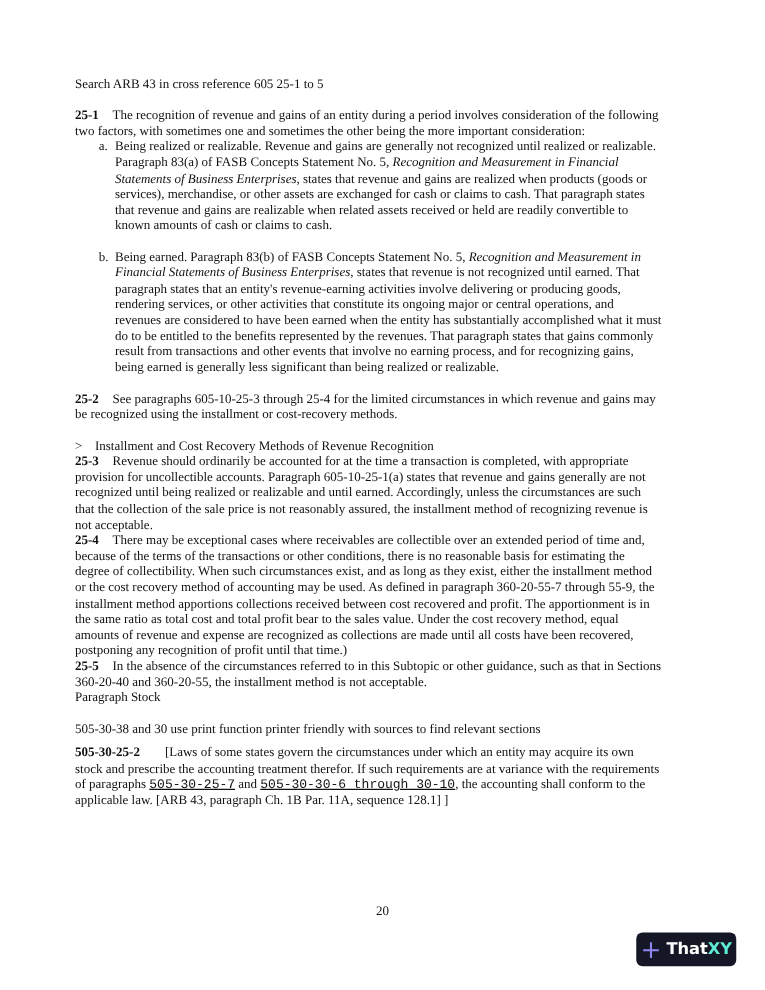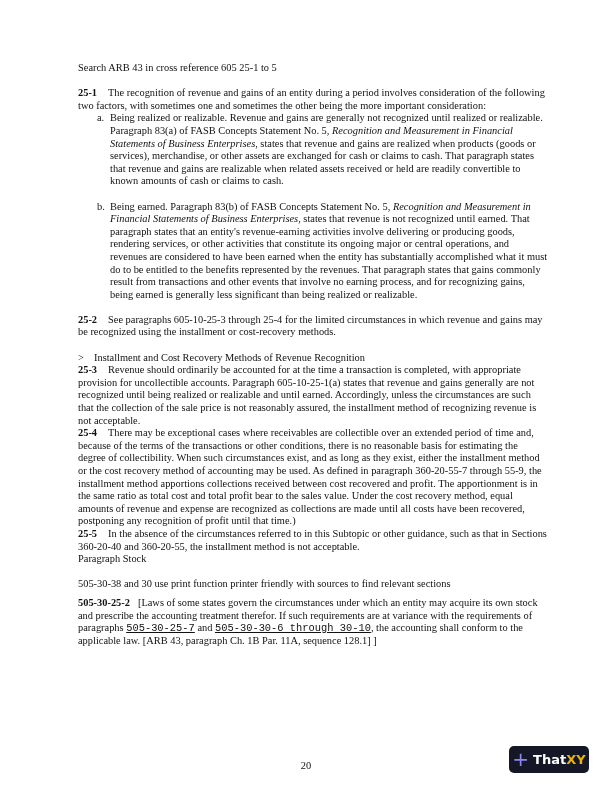--- a/index.html
+++ b/index.html
@@ -1,32 +1,32 @@
 <!DOCTYPE html>
 <html><head>
 <meta charset="utf-8">
 <style>
   html, body { margin: 0; padding: 0; background: #ffffff; }
   body { width: 612px; height: 792px; position: relative; overflow: hidden;
          font-family: "Liberation Serif", "DejaVu Serif", serif; color: #111; }
-  .page { position: absolute; left: 78px; top: 62px; width: 470px; font-size: 10.4px; line-height: 12.6px; }
+  .page { position: absolute; left: 60px; top: 62px; width: 470px; font-size: 10.4px; line-height: 12.6px; }
   p { margin: 0; }
   .gap { height: 12.6px; }
   .num { font-weight: bold; display: inline-block; min-width: 30px; }
-  .num-wide { font-weight: bold; margin-right: 8px; }
+  .num-wide { font-weight: bold; margin-right: 20px; }
   ol.items { margin: 0; padding: 0; list-style: none; }
   ol.items li { position: relative; padding-left: 32px; }
   ol.items li .marker { position: absolute; left: 19px; top: 0; }
   .u { text-decoration: underline; font-family: Liberation Mono, monospace; }
-  .footer { position: absolute; left: 0; width: 612px; top: 724px; text-align: center; font-size: 10.4px; margin-top: 36px; }
+  .footer { position: absolute; left: 0; width: 612px; top: 724px; text-align: center; font-size: 10.4px; }
   .badge { position: absolute; left: 509px; top: 746px; width: 80px; height: 27px; background: #151726;
            border-radius: 5px; display: flex; align-items: center; justify-content: center;
            font-family: "DejaVu Sans", sans-serif; font-weight: bold; font-size: 13px; color: #fff; gap: 4px; }
   .badge .plus { color: #8d86f0; font-weight: normal; font-size: 20px; line-height: 20px; margin-top: -2px; }
-  .badge .xy { color: #eab308; }
+  .badge .xy { color: #5eead4; }
 </style>
 </head>
 <body>
 
 <div class="page">
   <p>Search ARB 43 in cross reference 605 25-1 to 5</p>
   <div class="gap"></div>
 
   <p><span class="num">25-1</span><span>The recognition of revenue and gains of an entity during a period involves consideration of the following two factors, with sometimes one and sometimes the other being the more important consideration:</span></p>
   <ol class="items">

